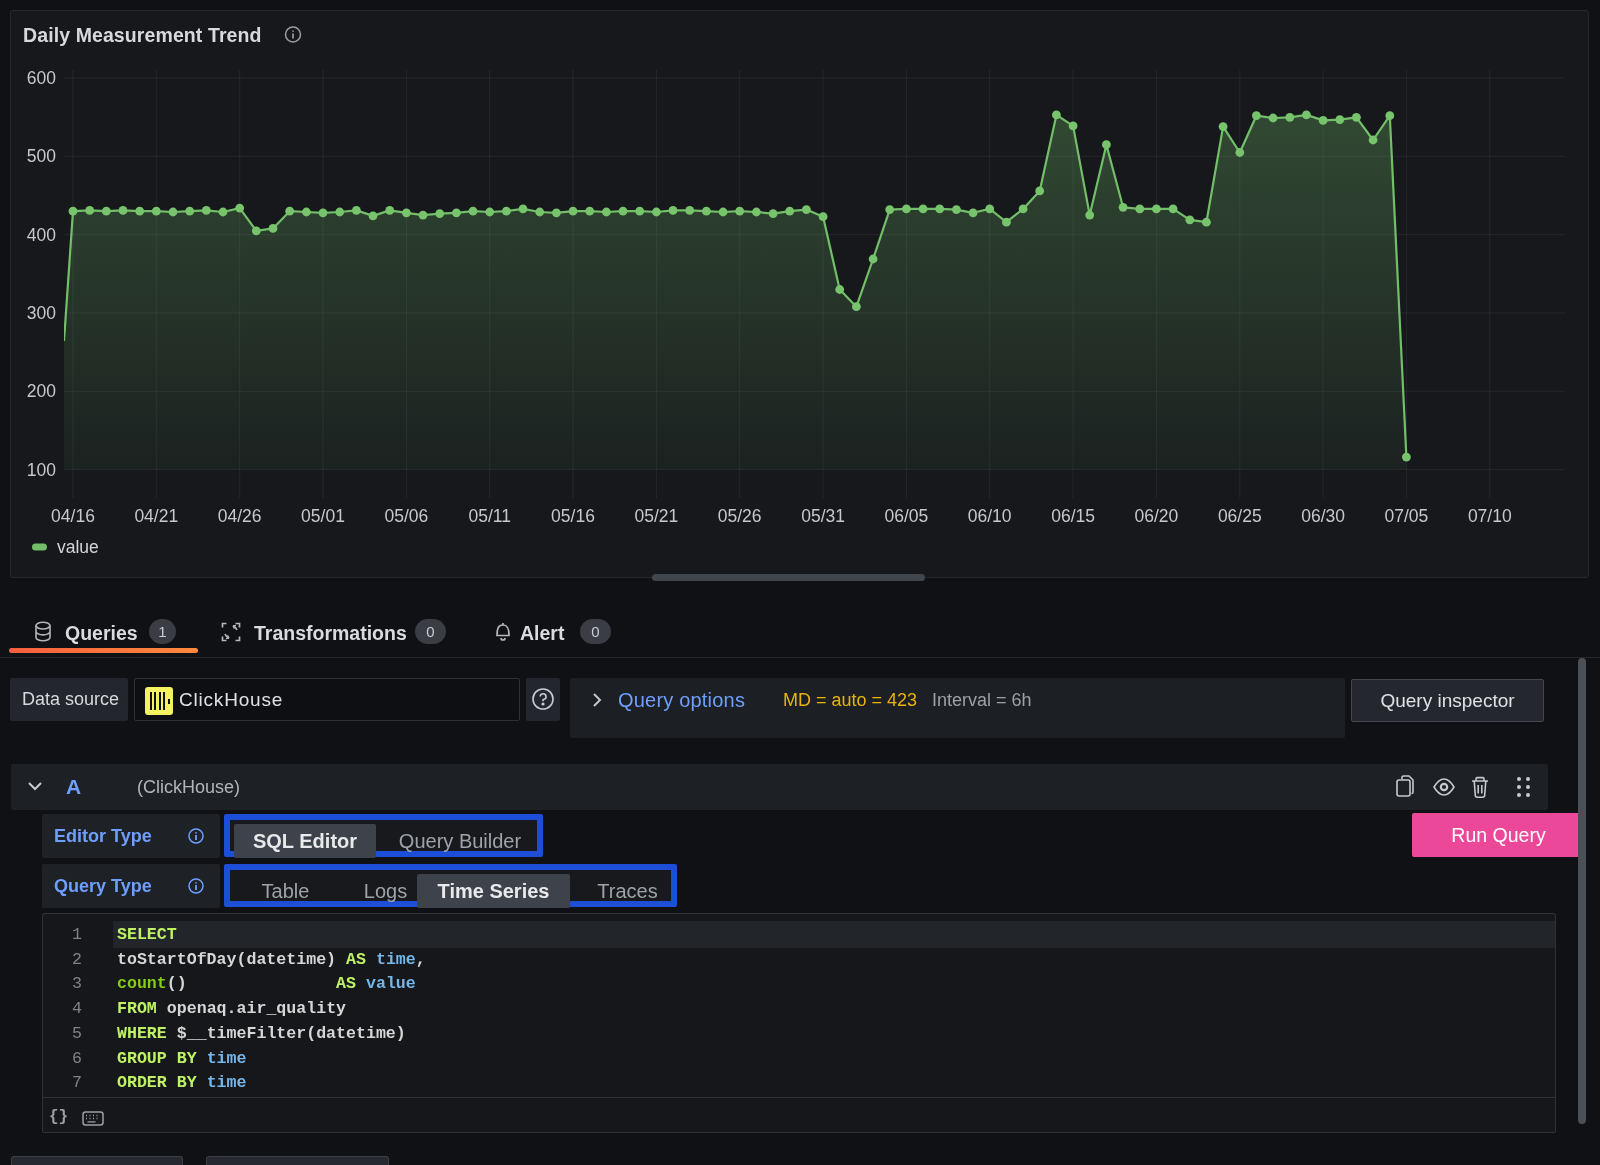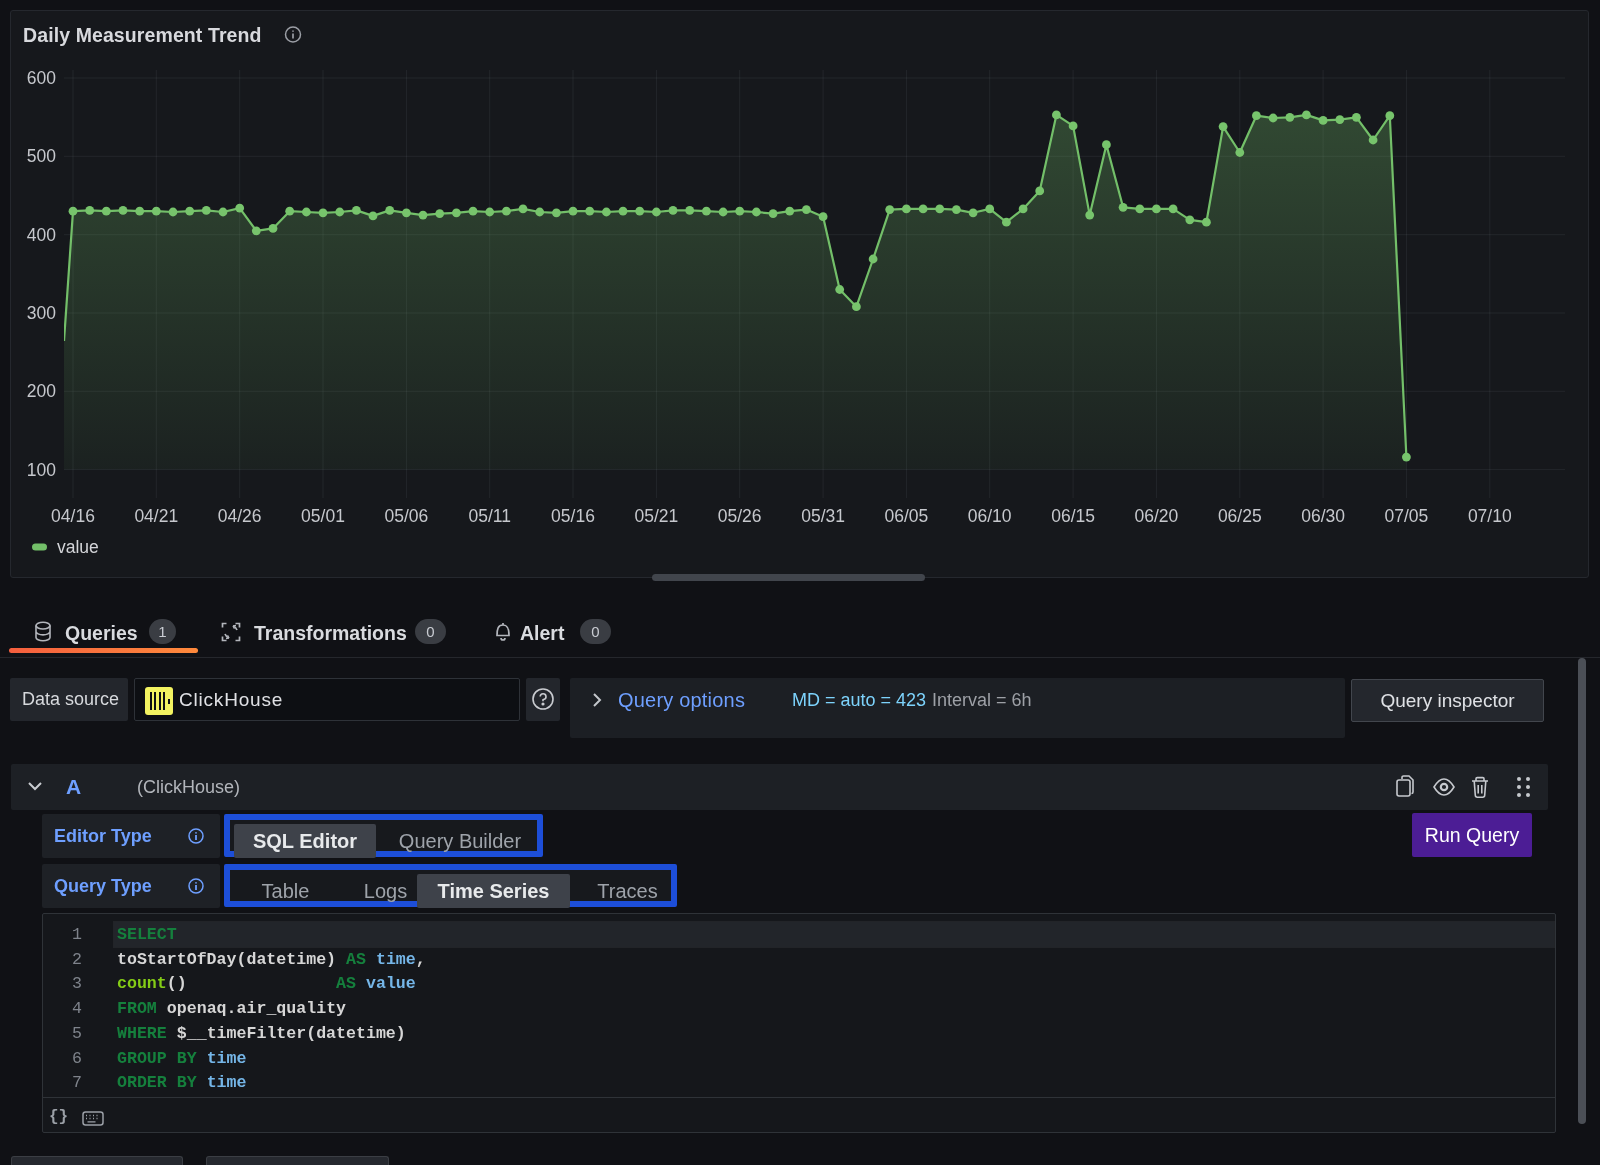--- a/index.html
+++ b/index.html
@@ -17,27 +17,27 @@
 #dsselect .nm{position:absolute;left:44px;top:0;line-height:42px;font-size:19px;letter-spacing:0.8px;font-weight:500;color:#e0e1e5}
 #helpbtn{left:526px;top:678px;width:34px;height:43px;background:#23262c;border-radius:2px}
 #optstrip{left:570px;top:678px;width:775px;height:60px;background:#1c1f24;border-radius:2px}
 #qinspect{left:1351px;top:679px;width:193px;height:43px;background:#24272d;border:1px solid #42464d;border-radius:2px;text-align:center;line-height:41px;font-size:19px;font-weight:500;color:#dfe1e5}
 #qheader{left:11px;top:764px;width:1537px;height:46px;background:#1d2025;border-radius:2px}
 .rowlabel{left:42px;width:178px;height:44px;background:#1e2126;border-radius:2px;color:#6e9fff;font-size:18px;font-weight:600;line-height:44px;padding-left:12px}
 .btngroup{position:absolute;background:#17191d;border:6px solid #1d4ed8;border-radius:2px}
 .seg{position:absolute;top:4px;height:34px;border-radius:2px;font-size:20px;line-height:34px;text-align:center}
 .seg.on{background:#3e424a;color:#e8eaec;font-weight:700}
 .seg.off{color:#9ea3aa;font-weight:400}
-#runq{left:1412px;top:813px;width:120px;height:44px;background:#4c1d95;border-radius:2px;text-align:center;line-height:44px;color:#fff;font-size:19.5px;font-weight:500}
+#runq{left:1412px;top:813px;width:173px;height:44px;background:#ec4899;border-radius:2px;text-align:center;line-height:44px;color:#fff;font-size:19.5px;font-weight:500}
 #codebox{left:42px;top:913px;width:1514px;height:220px;background:#15171b;border:1px solid #2f3338;border-radius:2px}
 #codebox pre{position:absolute;font-family:"Liberation Mono",monospace;font-size:16.6px;font-weight:700;line-height:24.7px;white-space:pre}
 #gutter{left:0;top:9px;width:39px;text-align:right;color:#7e838b;font-weight:400 !important}
 #code{left:74px;top:9px;color:#d6d6d6}
 #hl1{left:71px;top:8px;width:1440px;height:25px;background:#22252a;box-shadow:0 0 0 1px rgba(255,255,255,0.06)}
-.kw{color:#15803d}.id2{color:#75b6e8}.mg{color:#84cc16}
+.kw{color:#bef264}.id2{color:#75b6e8}.mg{color:#84cc16}
 #statusline{left:0px;top:183px;width:1512px;height:1px;background:#2f3338}
 #stxt{left:6px;top:194px;font-family:"Liberation Mono",monospace;font-size:16px;color:#9ba0a7;font-weight:700}
 .botbtn{top:1156px;height:12px;background:#26292f;border:1px solid #3b3e44;border-bottom:none;border-radius:3px 3px 0 0}
 #vscroll{left:1578px;top:658px;width:8px;height:466px;background:#4b4f56;border-radius:4px}
 #hscroll{left:652px;top:574px;width:273px;height:7px;background:#41454c;border-radius:4px}
 svg{position:absolute;left:0;top:0}
 </style></head>
 <body>
 <div class="abs" id="panel"></div>
 <div class="abs" id="ptitle">Daily Measurement Trend</div>
@@ -244,21 +244,21 @@
       <circle cx="12" cy="12" r="10"></circle>
       <path d="M9.2,9.5 a2.9,2.9 0 1 1 3.4,3 l-0.6,0.3 v1.4"></path>
       <circle cx="12" cy="17" r="0.8" fill="#c9cbd0"></circle>
     </svg>
   </div>
 <div class="abs" id="optstrip">
   <svg width="12" height="16" style="left:21px;top:14px" fill="none" stroke="#c3c6cb" stroke-width="2">
       <path d="M3,2 L9,8 L3,14"></path>
     </svg>
   <div class="abs" style="left:48px;top:0;line-height:44px;font-size:20px;font-weight:500;color:#6e9fff;letter-spacing:0.2px">Query options</div>
-  <div class="abs" style="left:222px;top:0;line-height:44px;font-size:18px;color:#7dd3fc">MD = auto = 423</div>
+  <div class="abs" style="left:213px;top:0;line-height:44px;font-size:18px;color:#eab308">MD = auto = 423</div>
   <div class="abs" style="left:362px;top:0;line-height:44px;font-size:18px;color:#9da0a6">Interval = 6h</div>
 </div>
 <div class="abs" id="qinspect">Query inspector</div>
 
 <div class="abs" id="qheader">
   <svg width="16" height="12" style="left:16px;top:17px" fill="none" stroke="#c9ccd1" stroke-width="2">
       <path d="M2,2 L8,8 L14,2"></path>
     </svg>
   <div class="abs" style="left:55px;top:0;line-height:46px;font-size:21px;font-weight:700;color:#6e9fff">A</div>
   <div class="abs" style="left:126px;top:0;line-height:46px;font-size:18px;color:#b2b5bb">(ClickHouse)</div>

